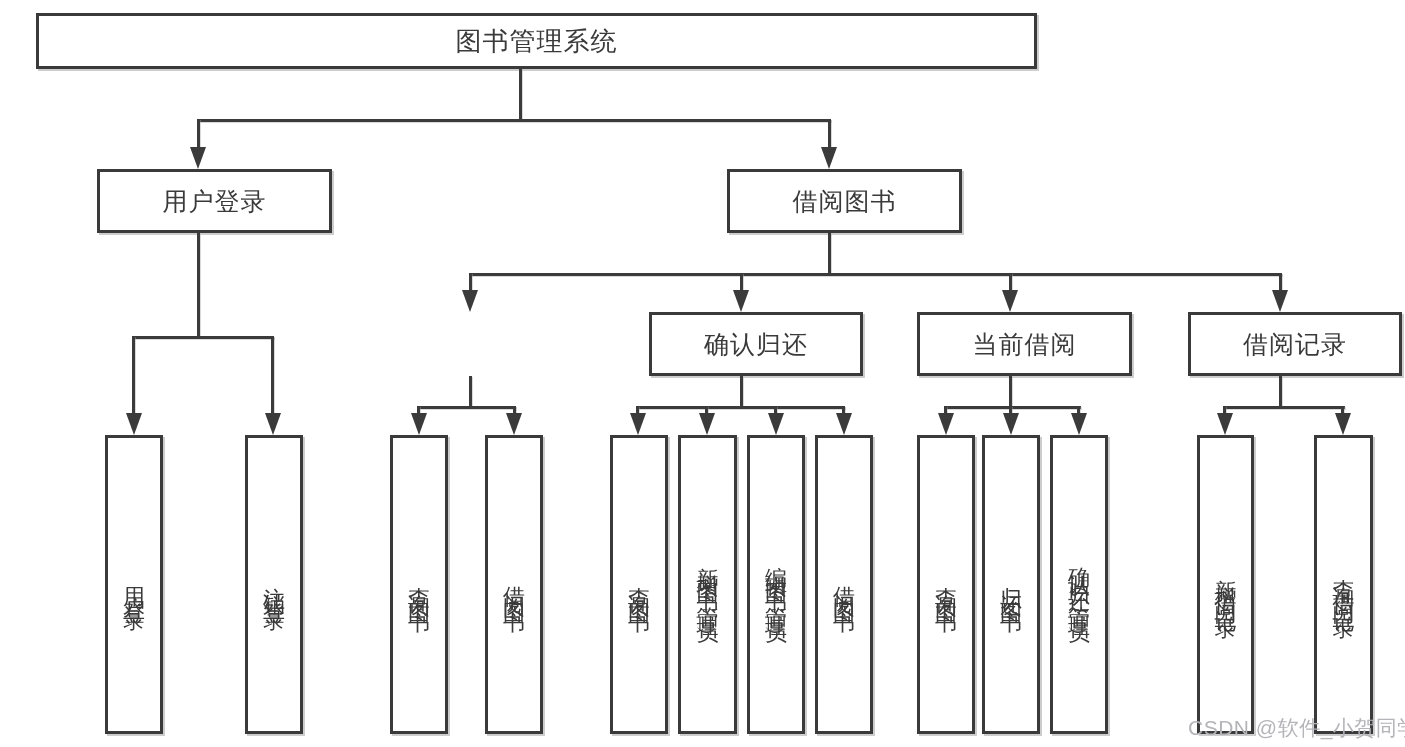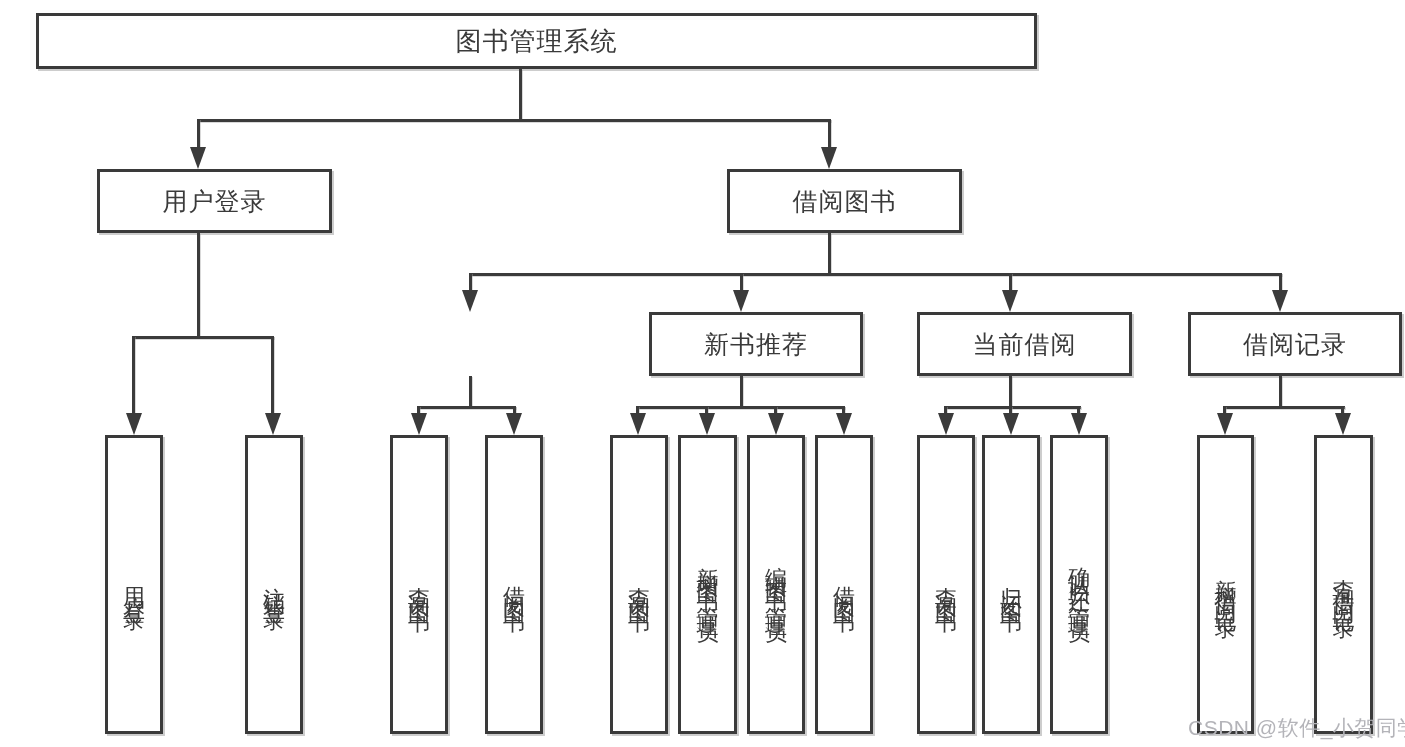--- a/index.html
+++ b/index.html
@@ -58,21 +58,21 @@
 </head>
 <body>
 
 <div class="canvas">
 
   <div class="node hnode rootnode" style="left:21px; top:13px; width:1001px; height:56px;">图书管理系统</div>
 
   <div class="node hnode" style="left:82px; top:169px; width:235px; height:64px;">用户登录</div>
   <div class="node hnode" style="left:712px; top:169px; width:235px; height:64px;">借阅图书</div>
 
-  <div class="node hnode" style="left:634px; top:312px; width:214px; height:64px;">新书推荐</div>
+  <div class="node hnode" style="left:634px; top:312px; width:214px; height:64px;">确认归还</div>
   <div class="node hnode" style="left:902px; top:312px; width:215px; height:64px;">当前借阅</div>
   <div class="node hnode" style="left:1173px; top:312px; width:214px; height:64px;">借阅记录</div>
 
   <div class="node leaf" style="left:105px; top:435px; width:58px; height:299px;">用户登录</div>
   <div class="node leaf" style="left:245px; top:435px; width:58px; height:299px;">注销登录</div>
 
   <div class="node leaf" style="left:390px; top:435px; width:58px; height:299px;">查询图书</div>
   <div class="node leaf" style="left:485px; top:435px; width:58px; height:299px;">借阅图书</div>
 
   <div class="node leaf" style="left:610px; top:435px; width:58px; height:299px;">查询图书</div>

